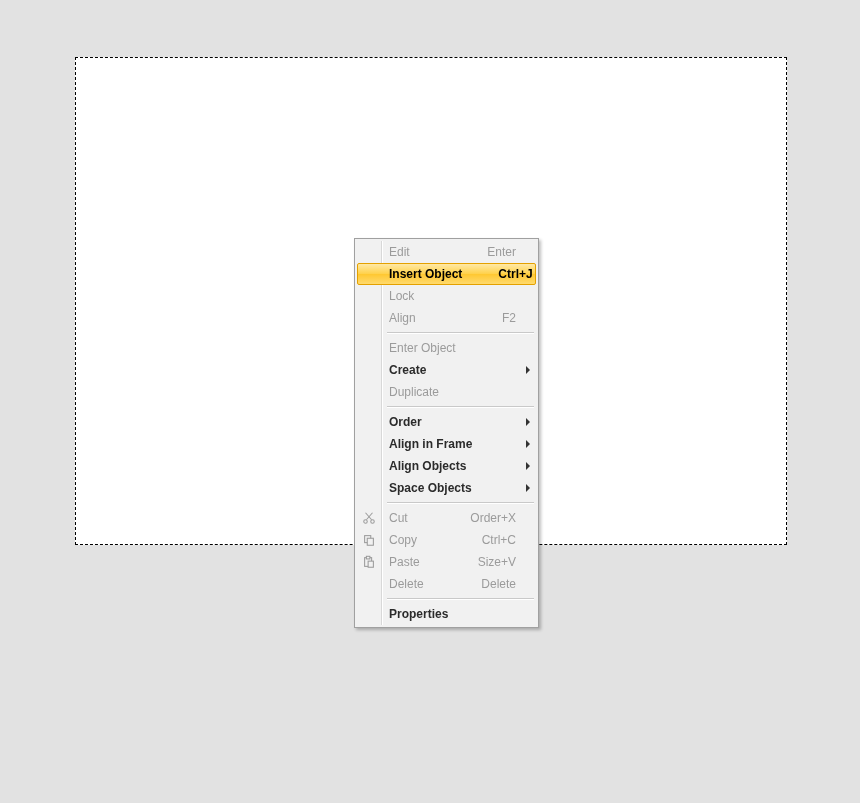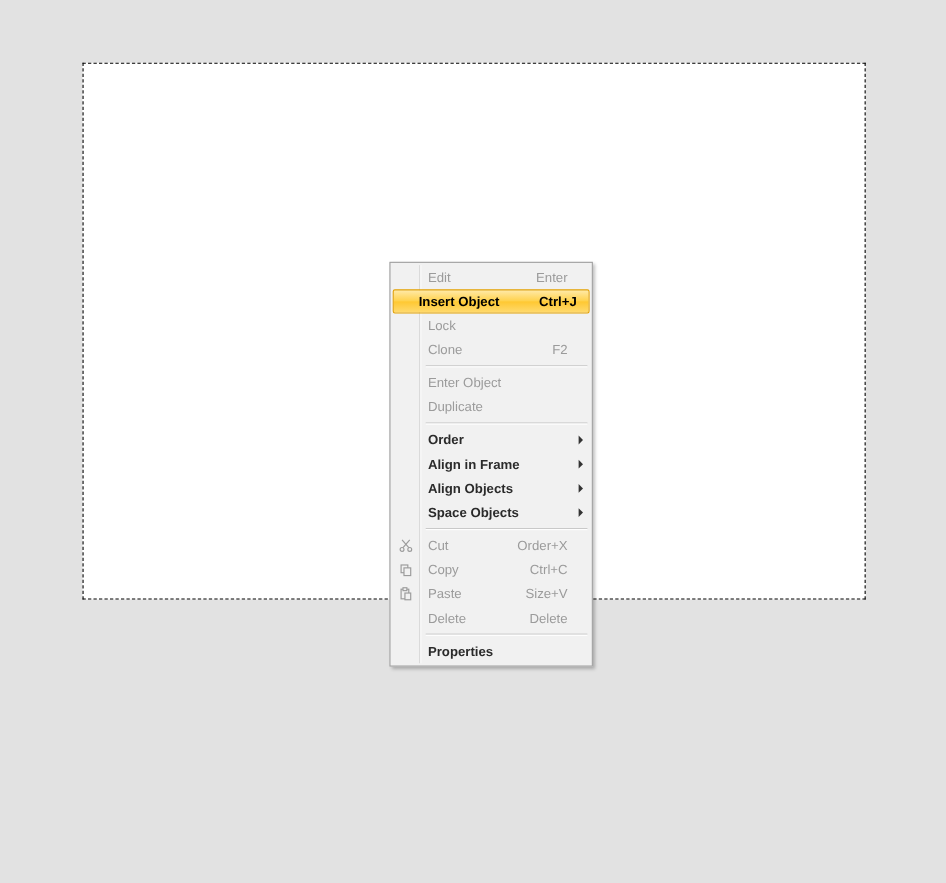--- a/index.html
+++ b/index.html
@@ -49,21 +49,20 @@
   }
 
   .menu-item {
     position: relative;
     display: flex;
     align-items: center;
     height: 22px;
     padding: 0 20px 0 32px;
     white-space: nowrap;
     color: #2b2b2b;
-    justify-content: center;
   }
   .menu-item.disabled {
     color: #9b9b9b;
   }
   .menu-item.highlight {
     background: linear-gradient(to bottom, #ffe9a6 0%, #ffd24d 48%, #ffc832 52%, #ffda6e 100%);
     border: 1px solid #e4a100;
     border-radius: 2px;
     height: 20px;
     padding: 0 19px 0 31px; 
@@ -144,30 +143,34 @@
   <div class="menu-item highlight bold">
     <span class="menu-label">Insert Object</span>
     <span class="menu-shortcut">Ctrl+J</span>
   </div>
 
   <div class="menu-item disabled">
     <span class="menu-label">Lock</span>
   </div>
 
   <div class="menu-item disabled">
-    <span class="menu-label">Clone</span>
+    <span class="menu-label">Align</span>
     <span class="menu-shortcut">F2</span>
   </div>
 
   <div class="menu-separator"></div>
 
   <div class="menu-item disabled">
     <span class="menu-label">Enter Object</span>
   </div>
 
+  <div class="menu-item bold">
+    <span class="menu-label">Create</span>
+    <span class="menu-submenu-arrow"></span>
+  </div>
 
   <div class="menu-item disabled">
     <span class="menu-label">Duplicate</span>
   </div>
 
   <div class="menu-separator"></div>
 
   <div class="menu-item bold">
     <span class="menu-label">Order</span>
     <span class="menu-submenu-arrow"></span>

